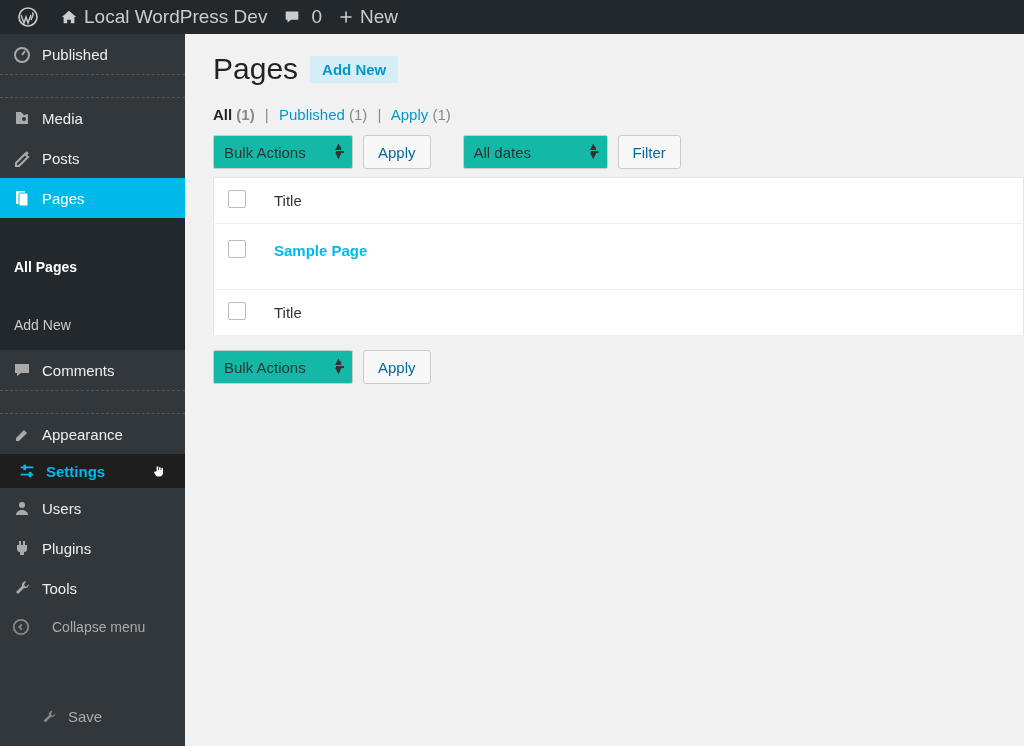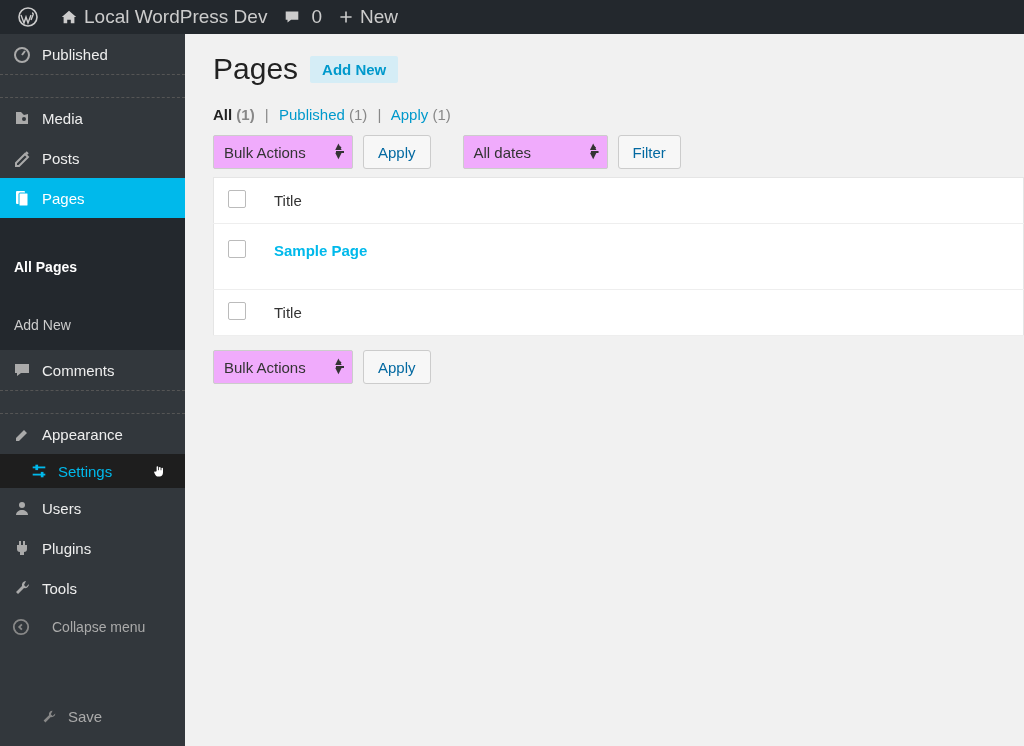--- a/index.html
+++ b/index.html
@@ -98,26 +98,27 @@
     font-size: 14px;
     cursor: pointer;
     gap: 12px;
   }
   .collapse-row svg { margin-right: 10px; }
 
   
   .settings-item {
     display: flex;
     align-items: center;
-    padding: 8px 12px 8px 30px;
+    padding: 8px 12px 8px 18px;
     background: #1e1e1e;
     color: #00b9eb;
     font-size: 15px;
     cursor: pointer;
     position: relative;
+    font-weight: bold;
   }
   .settings-item .slider-icon { margin-right: 10px; }
   .settings-item .hand-cursor { position: absolute; right: 18px; color:#fff; }
   .settings-item::after {
     content: "";
     position: absolute;
     right: -10px;
     top: 50%;
     margin-top: -10px;
     border: 10px solid transparent;
@@ -191,21 +192,21 @@
   .filters .count { color: #888; }
   .filters .sep { color: #888; margin: 0 6px; }
 
   .actions-row {
     display: flex;
     align-items: center;
     gap: 10px;
     margin-bottom: 8px;
   }
   .select {
-    background: #f0abfc;
+    background: #14b8a6;
     border: 1px solid #ccc;
     border-radius: 2px;
     height: 34px;
     padding: 0 28px 0 10px;
     font-size: 15px;
     position: relative;
     display: flex;
     align-items: center;
     cursor: pointer;
   }

